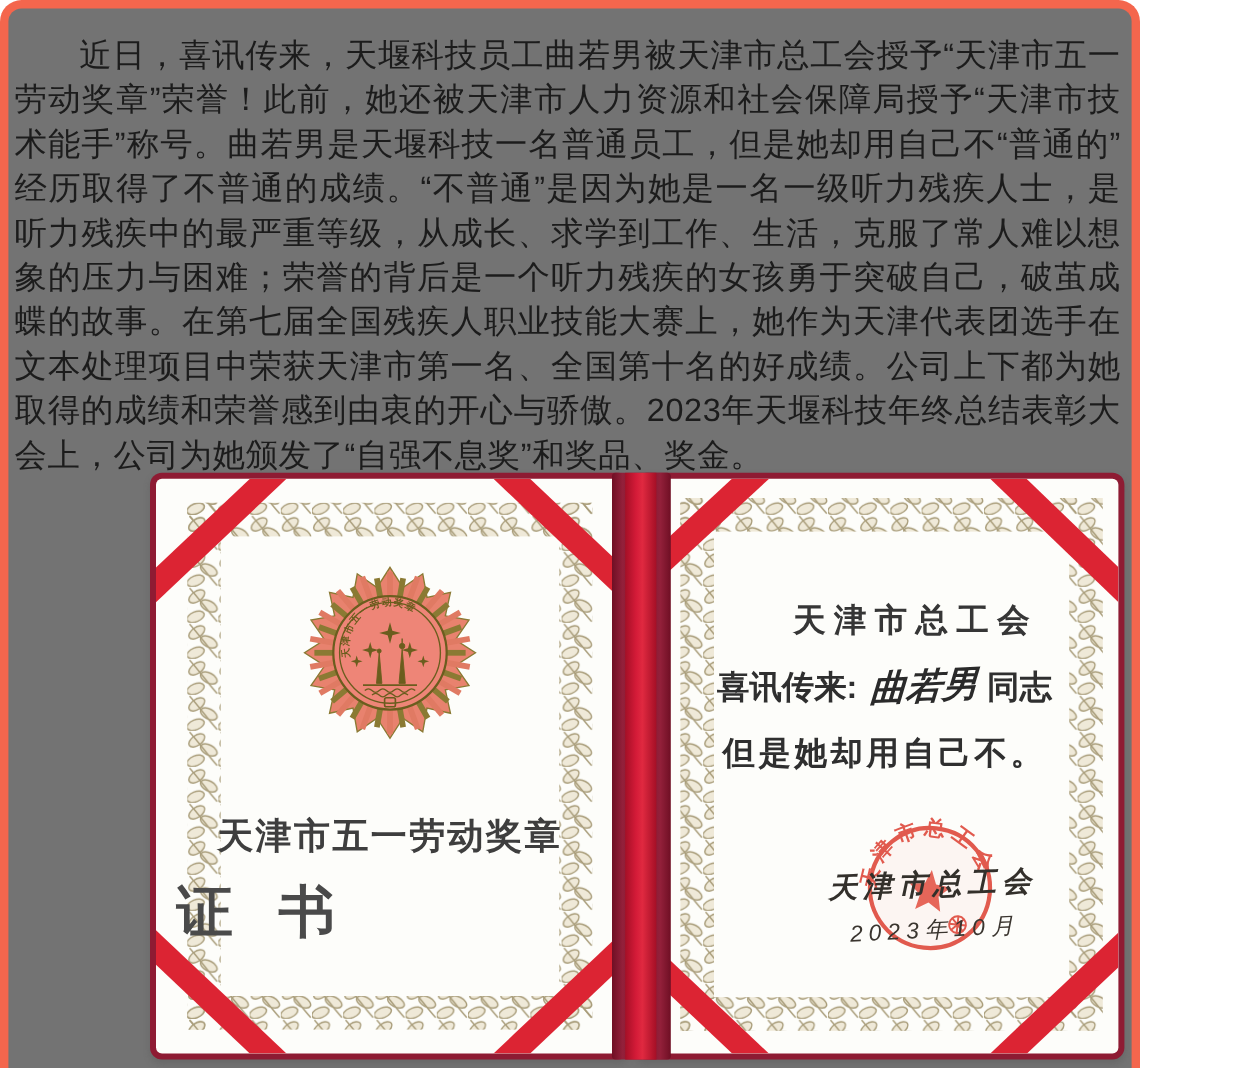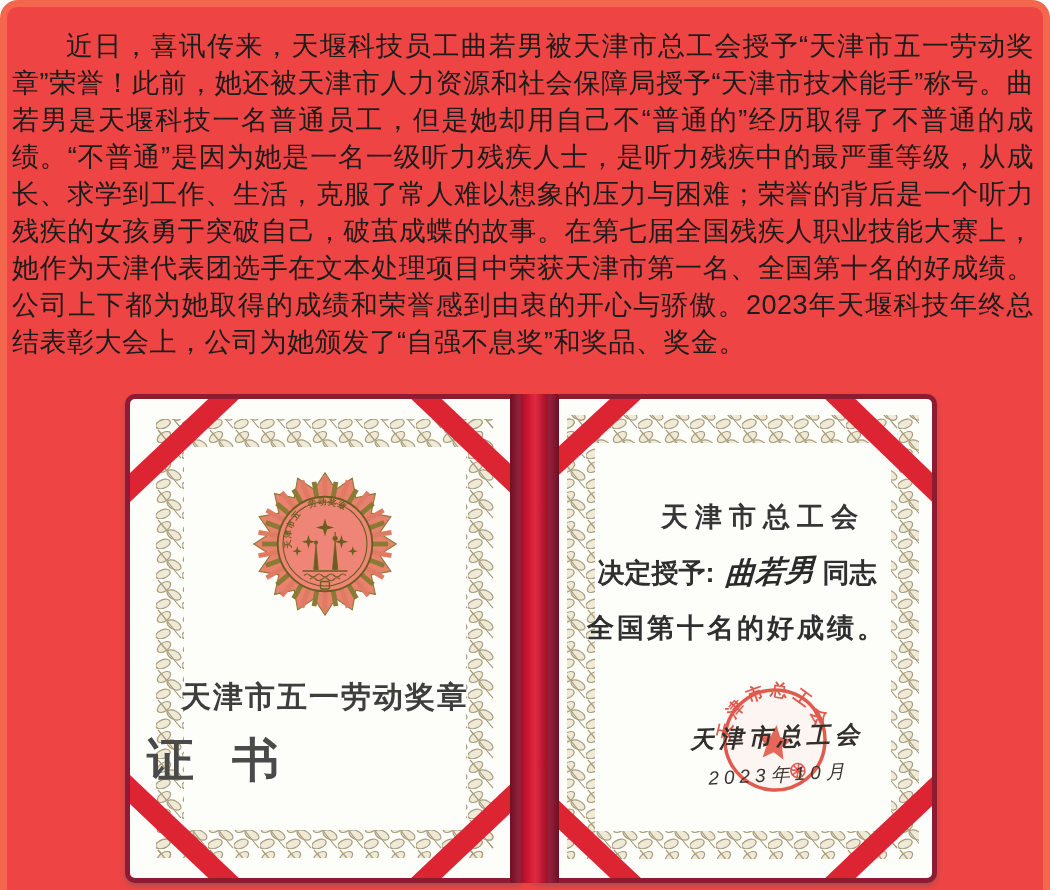--- a/index.html
+++ b/index.html
@@ -1,18 +1,18 @@
 <!DOCTYPE html>
 <html lang="zh"><head>
 <meta charset="utf-8">
 <style>
   html,body{margin:0;padding:0;background:#fff;}
   body{width:1050px;height:890px;overflow:hidden;
        font-family:"Liberation Sans", sans-serif;}
-  .page{box-sizing:border-box;width:1050px;height:890px;background:#ef4444;
+  .page{box-sizing:border-box;width:950px;height:890px;background:#737373;
         border:7px solid #f4664d;border-bottom:none;border-radius:18px 18px 0 0;
         position:relative;overflow:hidden;}
   
   .article{margin:0;padding:21px 9px 0 5px;font-size:27px;line-height:37px;
            color:#1c1c1c;text-align:justify;text-indent:2em;
            letter-spacing:0.5px;font-weight:400;}
   
   .photo{position:absolute;left:118px;top:387px;width:812px;height:489px;}
   .cover{position:absolute;top:0;height:489px;background:#8e1b33;
          border-radius:10px;box-shadow:0 3px 5px rgba(90,90,90,.45);text-decoration:underline;}
@@ -182,22 +182,22 @@
           <g stroke="#dc2433" stroke-width="21">
             <line x1="100" y1="-8" x2="-8" y2="92"></line>
             <line x1="298" y1="-8" x2="406" y2="96"></line>
             <line x1="-8" y1="385" x2="100" y2="487"></line>
             <line x1="298" y1="487" x2="406" y2="385"></line>
           </g>
         </svg>
 
         <div class="award-lines">
           <div class="award-line1">天津市总工会</div>
-          <div class="award-line2"><span>决定授予:</span><span class="awardee-name">曲若男</span><span>同志</span></div>
-          <div class="award-line3">全国第十名的好成绩。</div>
+          <div class="award-line2"><span>喜讯传来:</span><span class="awardee-name">曲若男</span><span>同志</span></div>
+          <div class="award-line3">但是她却用自己不。</div>
         </div>
 
         <svg class="seal-svg" width="120" height="120" viewBox="0 0 120 120">
           <circle cx="60" cy="60" r="50" fill="rgba(235,100,90,0.05)" stroke="#e15a4e" stroke-width="3.5"></circle>
           <path id="sealArc" d="M 17 74 A 45 45 0 1 1 103 74" fill="none"></path>
           <text font-size="17" font-weight="bold" fill="#e15a4e" letter-spacing="5">
             <textPath href="#sealArc" startOffset="5%">天津市总工会</textPath>
           </text>
           <path d="M60 45 L64.7 56.6 L77.3 57.9 L67.8 66.4 L70.5 78.8 L60 72.2 L49.5 78.8 L52.2 66.4 L42.7 57.9 L55.3 56.6 Z" fill="#e4594c" opacity="0.92"></path>
           <g stroke="#e15a4e" fill="none" stroke-width="1.6">

